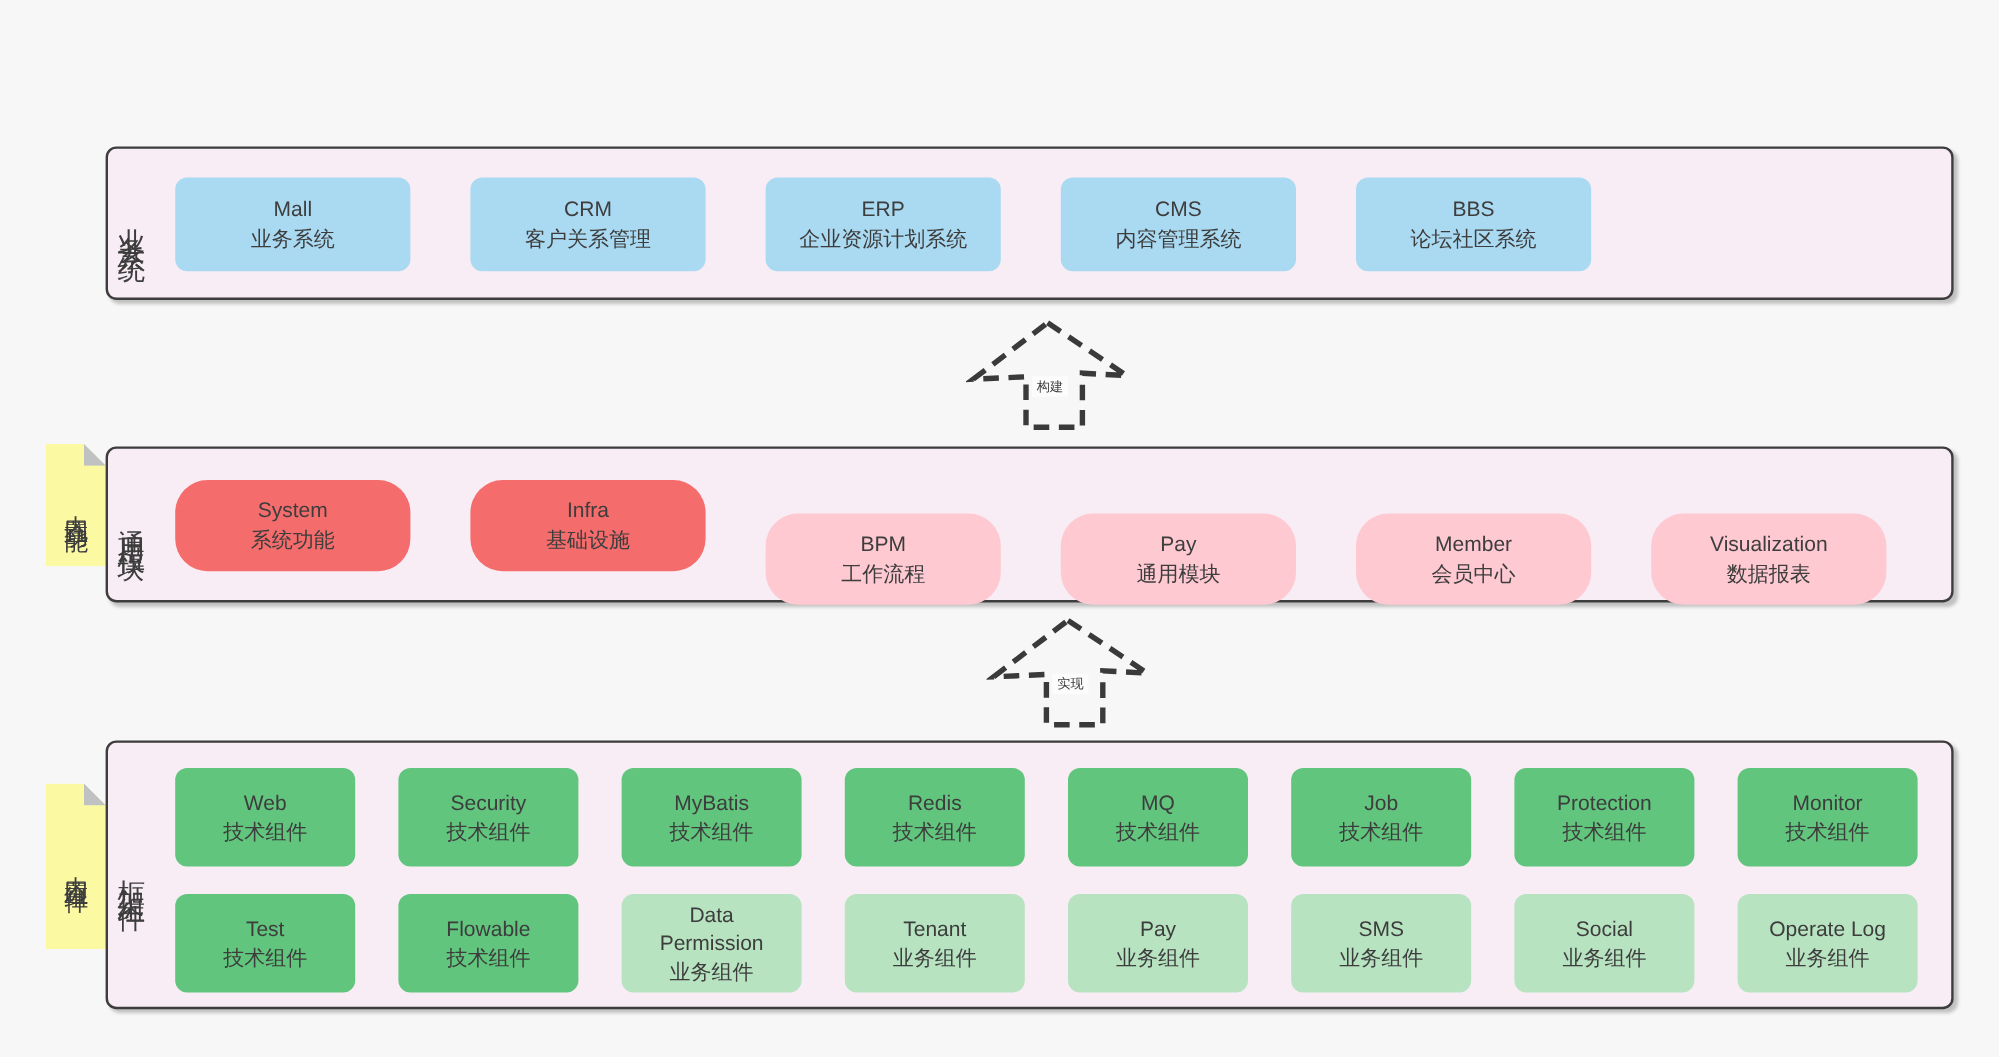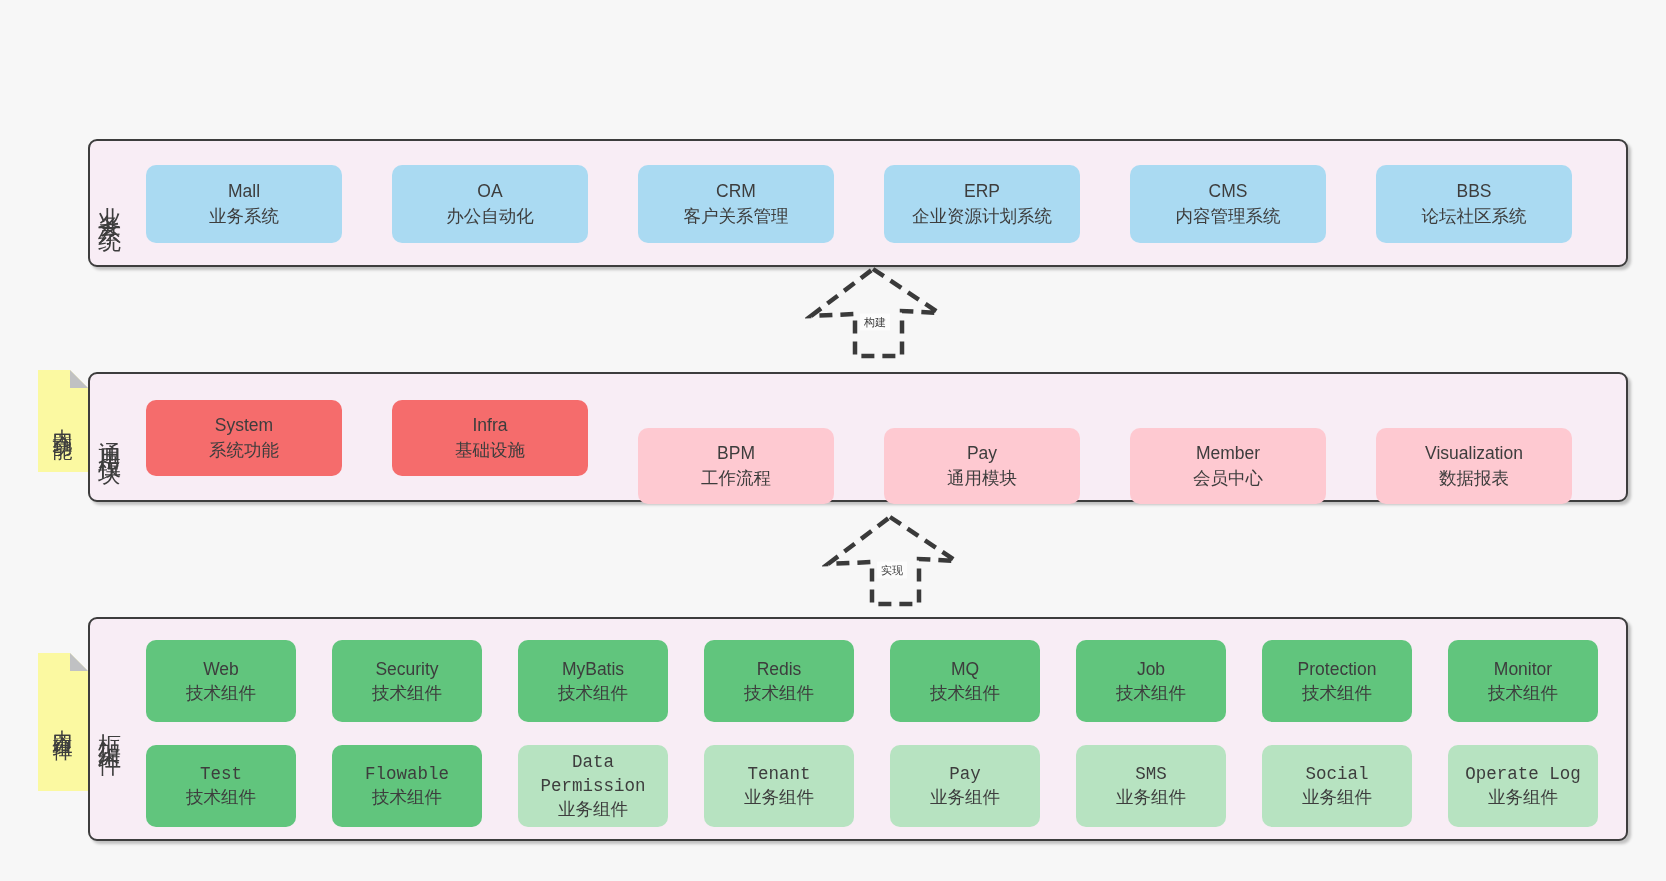--- a/index.html
+++ b/index.html
@@ -9,44 +9,44 @@
     font-family:"Liberation Sans","DejaVu Sans",sans-serif;
     color:var(--text,#3d3d3d);
   }
   .layer {
     position:absolute; left:88px; width:1540px; box-sizing:border-box;
     background:var(--container_bg,#f8edf5);
     border:2px solid var(--container_border,#3d3d3d);
     border-radius:9px;
     box-shadow:3px 3px 3px rgba(0,0,0,0.22);
   }
-  .layer-business   { top:122px; height:128px;margin-top:17px; }
+  .layer-business   { top:122px; height:128px; }
   .layer-modules    { top:372px; height:130px; }
   .layer-components { top:617px; height:224px; }
 
   .vlabel {
     position:absolute; left:7px; top:50%; transform:translateY(-50%);
     writing-mode:vertical-rl; text-orientation:upright;
     font-size:23px; letter-spacing:7px; line-height:26px;
     color:var(--text,#3d3d3d); white-space:nowrap;
   }
 
   .row { position:absolute; display:flex; }
   .row-business   { left:56px; top:24px;  gap:50px; }
   .row-modules    { left:56px; top:26px;  gap:50px; }
   .row-comp-1     { left:56px; top:21px;  gap:36px; }
-  .row-comp-2     { left:56px; top:126px; gap:36px;font-family:Liberation Mono, monospace; }
+  .row-comp-2     { left:56px; top:126px; gap:36px; }
 
   .box {
     box-sizing:border-box; border-radius:10px;
     display:flex; flex-direction:column; align-items:center; justify-content:center;
     text-align:center; font-size:17.5px; line-height:25px; color:var(--text,#3d3d3d);
   }
   .box-lg { width:196px; height:78px; padding:0 10px; }
-  .layer-modules .box-lg { height:76px; }
+  .layer-modules .box-lg { height:76px;border-radius:27px; }
   .box-sm { width:150px; height:82px; padding:0 14px; line-height:24px; }
 
   .blue  { background:var(--blue,#aadaf2); }
   .red   { background:var(--red,#f56c6c); }
   .pink  { background:var(--pink,#fec9d1);margin-top:28px; }
   .green { background:var(--green,#61c57d); }
   .light { background:var(--light_green,#b7e3c1); }
 
   .note {
     position:absolute; left:38px; width:50px; box-sizing:border-box;
@@ -81,24 +81,20 @@
 <div class="canvas">
 
   <div class="layer layer-business">
     <div class="vlabel">业务系统</div>
     <div class="row row-business">
       <div class="box box-lg blue">
         <span>Mall</span>
         <span>业务系统</span>
       </div>
       <div class="box box-lg blue">
-        <span>OA</span>
-        <span>办公自动化</span>
-      </div>
-      <div class="box box-lg blue">
         <span>CRM</span>
         <span>客户关系管理</span>
       </div>
       <div class="box box-lg blue">
         <span>ERP</span>
         <span>企业资源计划系统</span>
       </div>
       <div class="box box-lg blue">
         <span>CMS</span>
         <span>内容管理系统</span>

